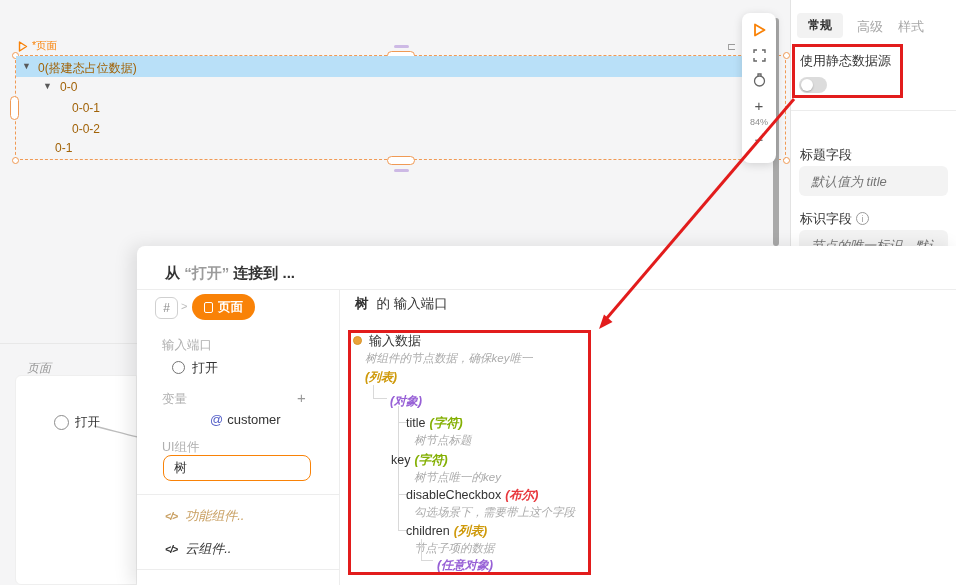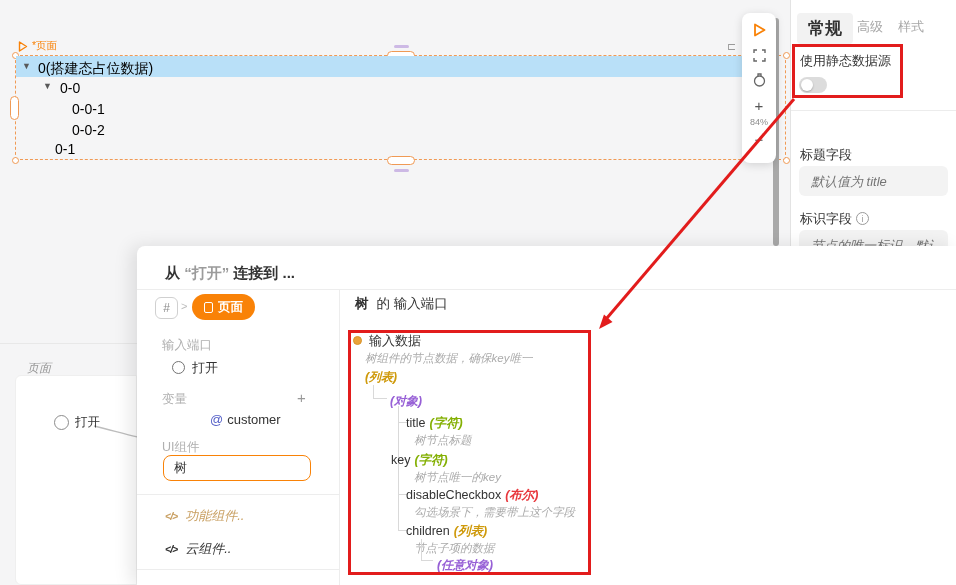--- a/index.html
+++ b/index.html
@@ -14,39 +14,39 @@
   
   #page-tag { left:18px; top:39px; display:flex; align-items:center; gap:4px; color:#f98207; font-size:10.5px; }
   #page-tag svg { display:block; }
 
   #sel-rect { left:15px; top:55px; width:771px; height:105px; border:1.5px dashed #f09a55; }
   .hcircle { width:7px; height:7px; border:1.5px solid #f09a55; border-radius:50%; background:#fff; }
   .pill { background:#fff; border:1.5px solid #f09a55; border-radius:6px; }
   .pdash { background:#cdb9e5; border-radius:2px; }
 
   #tree-selected-row { left:16px; top:56px; width:760px; height:21px; background:#b9e0f8; }
-  .trow { position:absolute; font-size:14px; color:#000000; white-space:nowrap; }
+  .trow { position:absolute; font-size:12px; color:#a16207; white-space:nowrap; }
   .caret { position:absolute; font-size:9px; color:#595959; }
 
   #canvas-scrollbar { left:773px; top:18px; width:6px; height:228px; background:#a9a9a9; border-radius:3px; }
   #panel-divider { left:790px; top:0; width:1px; height:246px; background:#e3e3e3; }
   .ghost-icon { color:#9a9a9a; font-size:13px; }
 
   
   #toolbar { left:742px; top:13px; width:34px; height:150px; background:#fff; border-radius:8px;
     box-shadow:0 2px 10px rgba(0,0,0,.14); z-index:20; display:flex; flex-direction:column;
     align-items:center; padding-top:9px; gap:9px; }
   #toolbar .tb { width:16px; height:16px; display:flex; align-items:center; justify-content:center; color:#555; }
   #zoom-level { font-size:9px; color:#8c8c8c; margin:-5px 0; }
   .tb-txt { font-size:15px; color:#555; line-height:1; }
 
   
   #right-panel { left:791px; top:0; width:165px; height:246px; background:#fff; }
   .tab-active { position:absolute; left:6px; top:13px; background:#f2f2f2; border-radius:4px;
-    padding:4px 11px; font-weight:bold; font-size:17px; color:#333; }
+    padding:4px 11px; font-weight:bold; font-size:12px; color:#333; }
   .tab { position:absolute; top:18px; font-size:13px; color:#a6a6a6; }
   #panel-divider2 { left:791px; top:110px; width:165px; height:1px; background:#ececec; }
   .plabel { font-size:13px; color:#333; }
   .pinput { position:absolute; left:8px; width:149px; height:30px; background:#f3f3f3; border:none;
     border-radius:6px; font-style:italic; color:#bcbcbc; font-size:13px; padding:0 12px;
     font-family:"Liberation Sans", sans-serif; }
   #toggle { left:8px; top:77px; width:28px; height:16px; background:#dcdcdc; border-radius:8px; }
   #toggle .knob { position:absolute; left:2px; top:2px; width:12px; height:12px; background:#fff;
     border-radius:50%; box-shadow:0 1px 2px rgba(0,0,0,.25); }
   .info-ic { display:inline-block; width:13px; height:13px; border:1px solid #9a9a9a; border-radius:50%;

